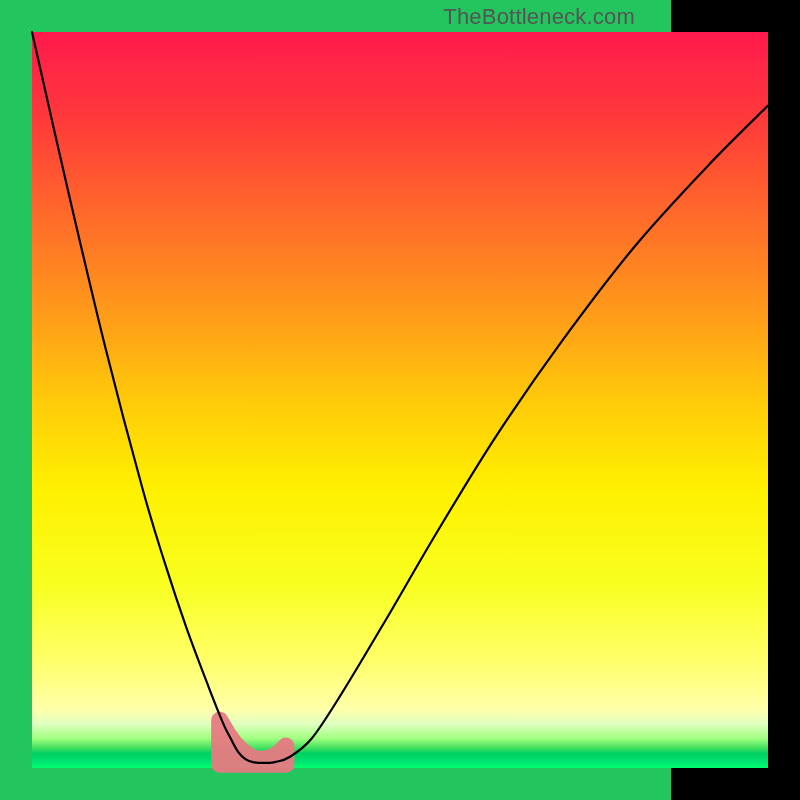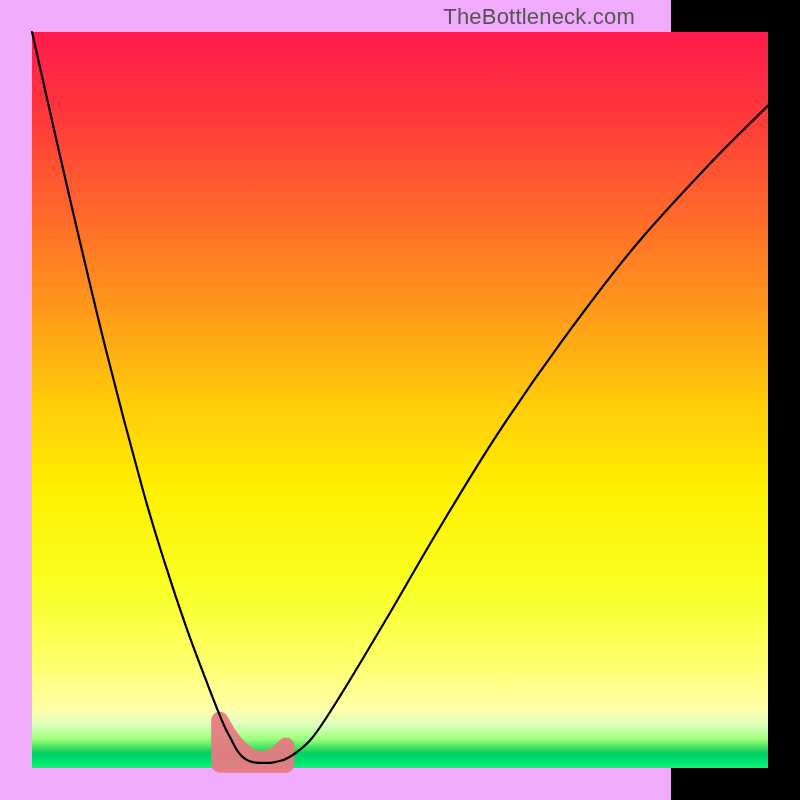--- a/index.html
+++ b/index.html
@@ -1,21 +1,21 @@
 <!DOCTYPE html>
 <html><head>
 <meta charset="utf-8">
 <style>
   * { margin: 0; padding: 0; box-sizing: border-box; }
   html, body { width: 800px; height: 800px; overflow: hidden; background: #000; }
   .frame {
     position: absolute;
     top: 0; left: 0;
     width: 671px; height: 800px;
-    background: #f0abfc;
+    background: #22c55e;
   }
   .plot-area {
     position: absolute;
     top: 32px;
     left: 32px;
     width: 736px;
     height: 736px;
     background: linear-gradient(to bottom,
       #ff1a4d 0%,
       #ff3a3a 12%,

